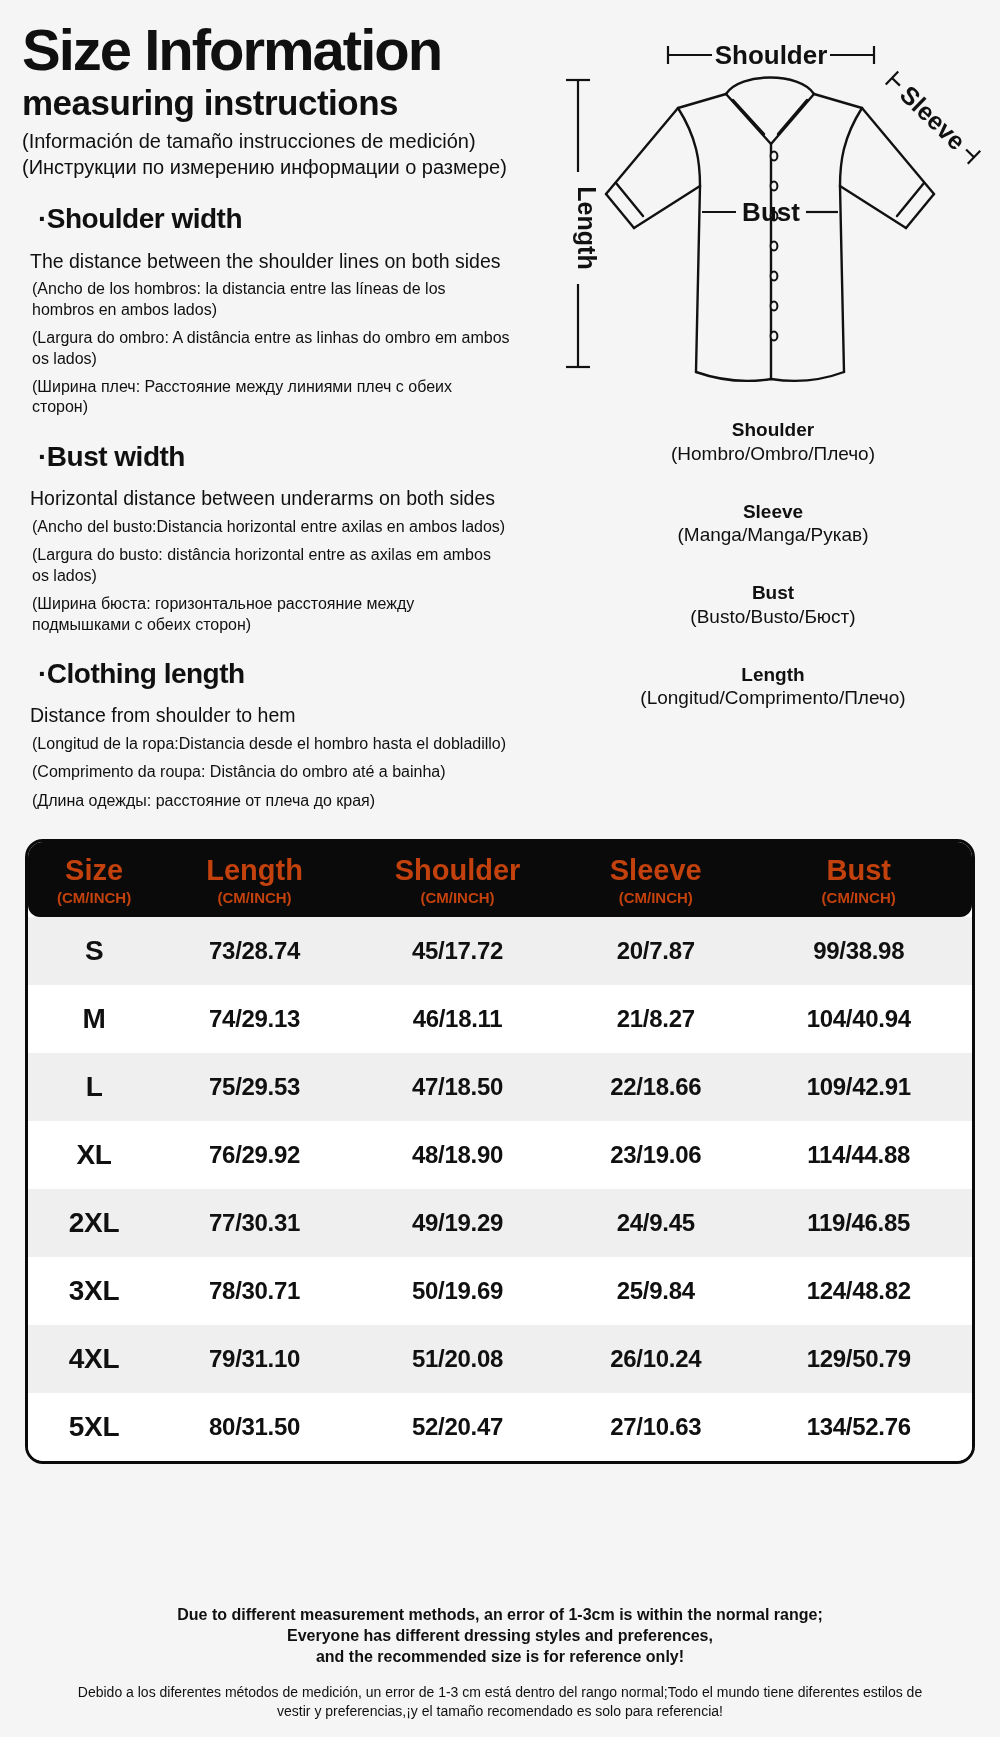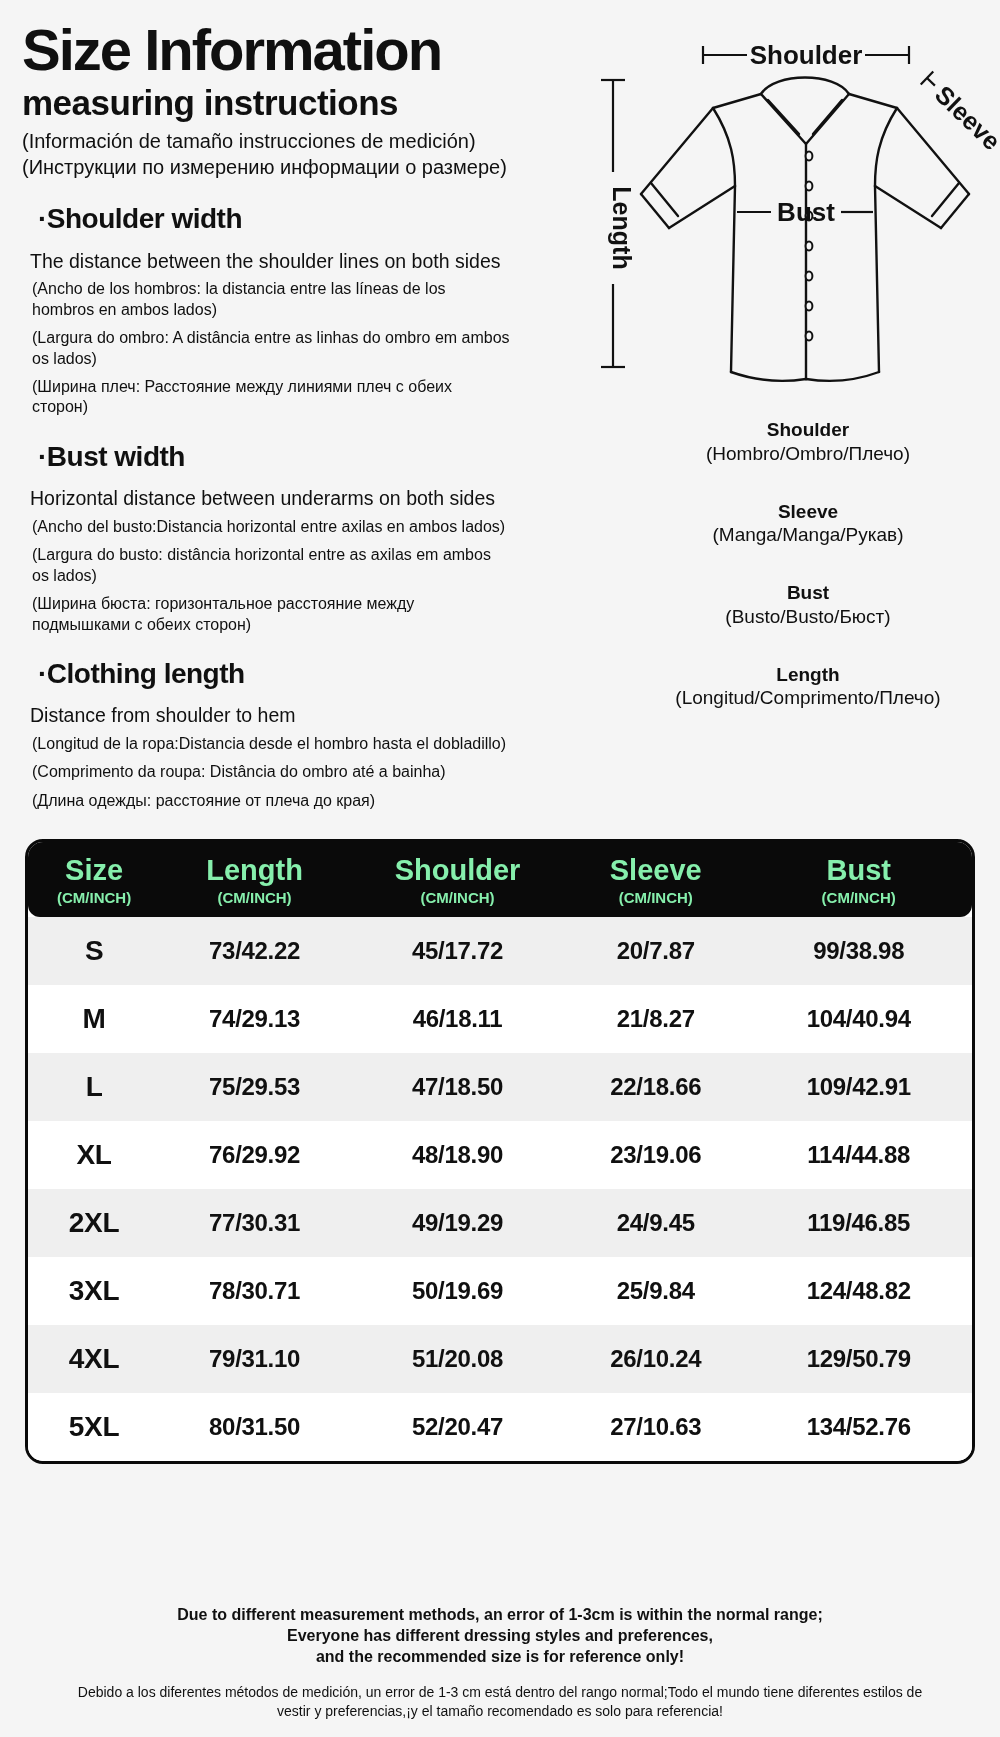--- a/index.html
+++ b/index.html
@@ -2,21 +2,21 @@
 <html><head>
 <meta charset="utf-8">
 <style>
   html,body{margin:0;padding:0;}
   body{
     width:1000px;height:1737px;overflow:hidden;
     background:#f5f5f5;color:#101010;
     font-family:"Liberation Sans","DejaVu Sans",sans-serif;
     -webkit-font-smoothing:antialiased;
   }
-  .top{display:flex;padding:16px 6px 0 22px;min-height:692px;box-sizing:border-box;gap:35px;}
+  .top{display:flex;padding:16px 6px 0 22px;min-height:692px;box-sizing:border-box;}
   .left-col{width:528px;flex:0 0 528px;}
   .right-col{flex:1;display:flex;flex-direction:column;align-items:center;padding-top:6px;}
 
   .page-title{font-size:58px;font-weight:bold;letter-spacing:-2px;line-height:1.02;margin:4px 0 0;}
   .page-subtitle{font-size:35px;font-weight:bold;letter-spacing:-0.5px;margin:4px 0 6px;}
   .title-trans{font-size:20px;line-height:1.28;margin:0;}
 
   .section{margin-top:24px;}
   .section-heading{font-size:28px;font-weight:bold;letter-spacing:-0.5px;line-height:1.05;margin:16px;}
   .section-heading .bullet{font-size:28px;}
@@ -31,21 +31,21 @@
   .legend-term{font-size:19px;font-weight:bold;line-height:1.25;}
   .legend-trans{font-size:19px;line-height:1.25;}
 
   
   .size-table{
     margin:20px 25px 0;border:3px solid #0a0a0a;border-radius:18px;
     overflow:hidden;background:#ffffff;
   }
   .t-head{
     display:grid;grid-template-columns:14% 20% 23% 19% 24%;
-    background:#0a0a0a;color:#86efac;padding:13px 0 11px;border-radius:12px;
+    background:#0a0a0a;color:#c2410c;padding:13px 0 11px;border-radius:12px;
   }
   .t-head .cell{text-align:center;}
   .col-label{font-size:29px;font-weight:bold;line-height:1.1;}
   .col-unit{font-size:15px;font-weight:bold;margin-top:2px;}
   .t-row{
     display:grid;grid-template-columns:14% 20% 23% 19% 24%;
     align-items:center;height:68px;
   }
   .t-row:nth-child(odd){background:#efefef;}
   .t-row:nth-child(even){background:#ffffff;}
@@ -209,21 +209,21 @@
       <div class="col-unit">(CM/INCH)</div>
     </div>
     <div class="cell">
       <div class="col-label">Bust</div>
       <div class="col-unit">(CM/INCH)</div>
     </div>
   </div>
   <div class="t-body">
     <div class="t-row">
       <div class="cell size">S</div>
-      <div class="cell">73/42.22</div>
+      <div class="cell">73/28.74</div>
       <div class="cell">45/17.72</div>
       <div class="cell">20/7.87</div>
       <div class="cell">99/38.98</div>
     </div>
     <div class="t-row">
       <div class="cell size">M</div>
       <div class="cell">74/29.13</div>
       <div class="cell">46/18.11</div>
       <div class="cell">21/8.27</div>
       <div class="cell">104/40.94</div>

